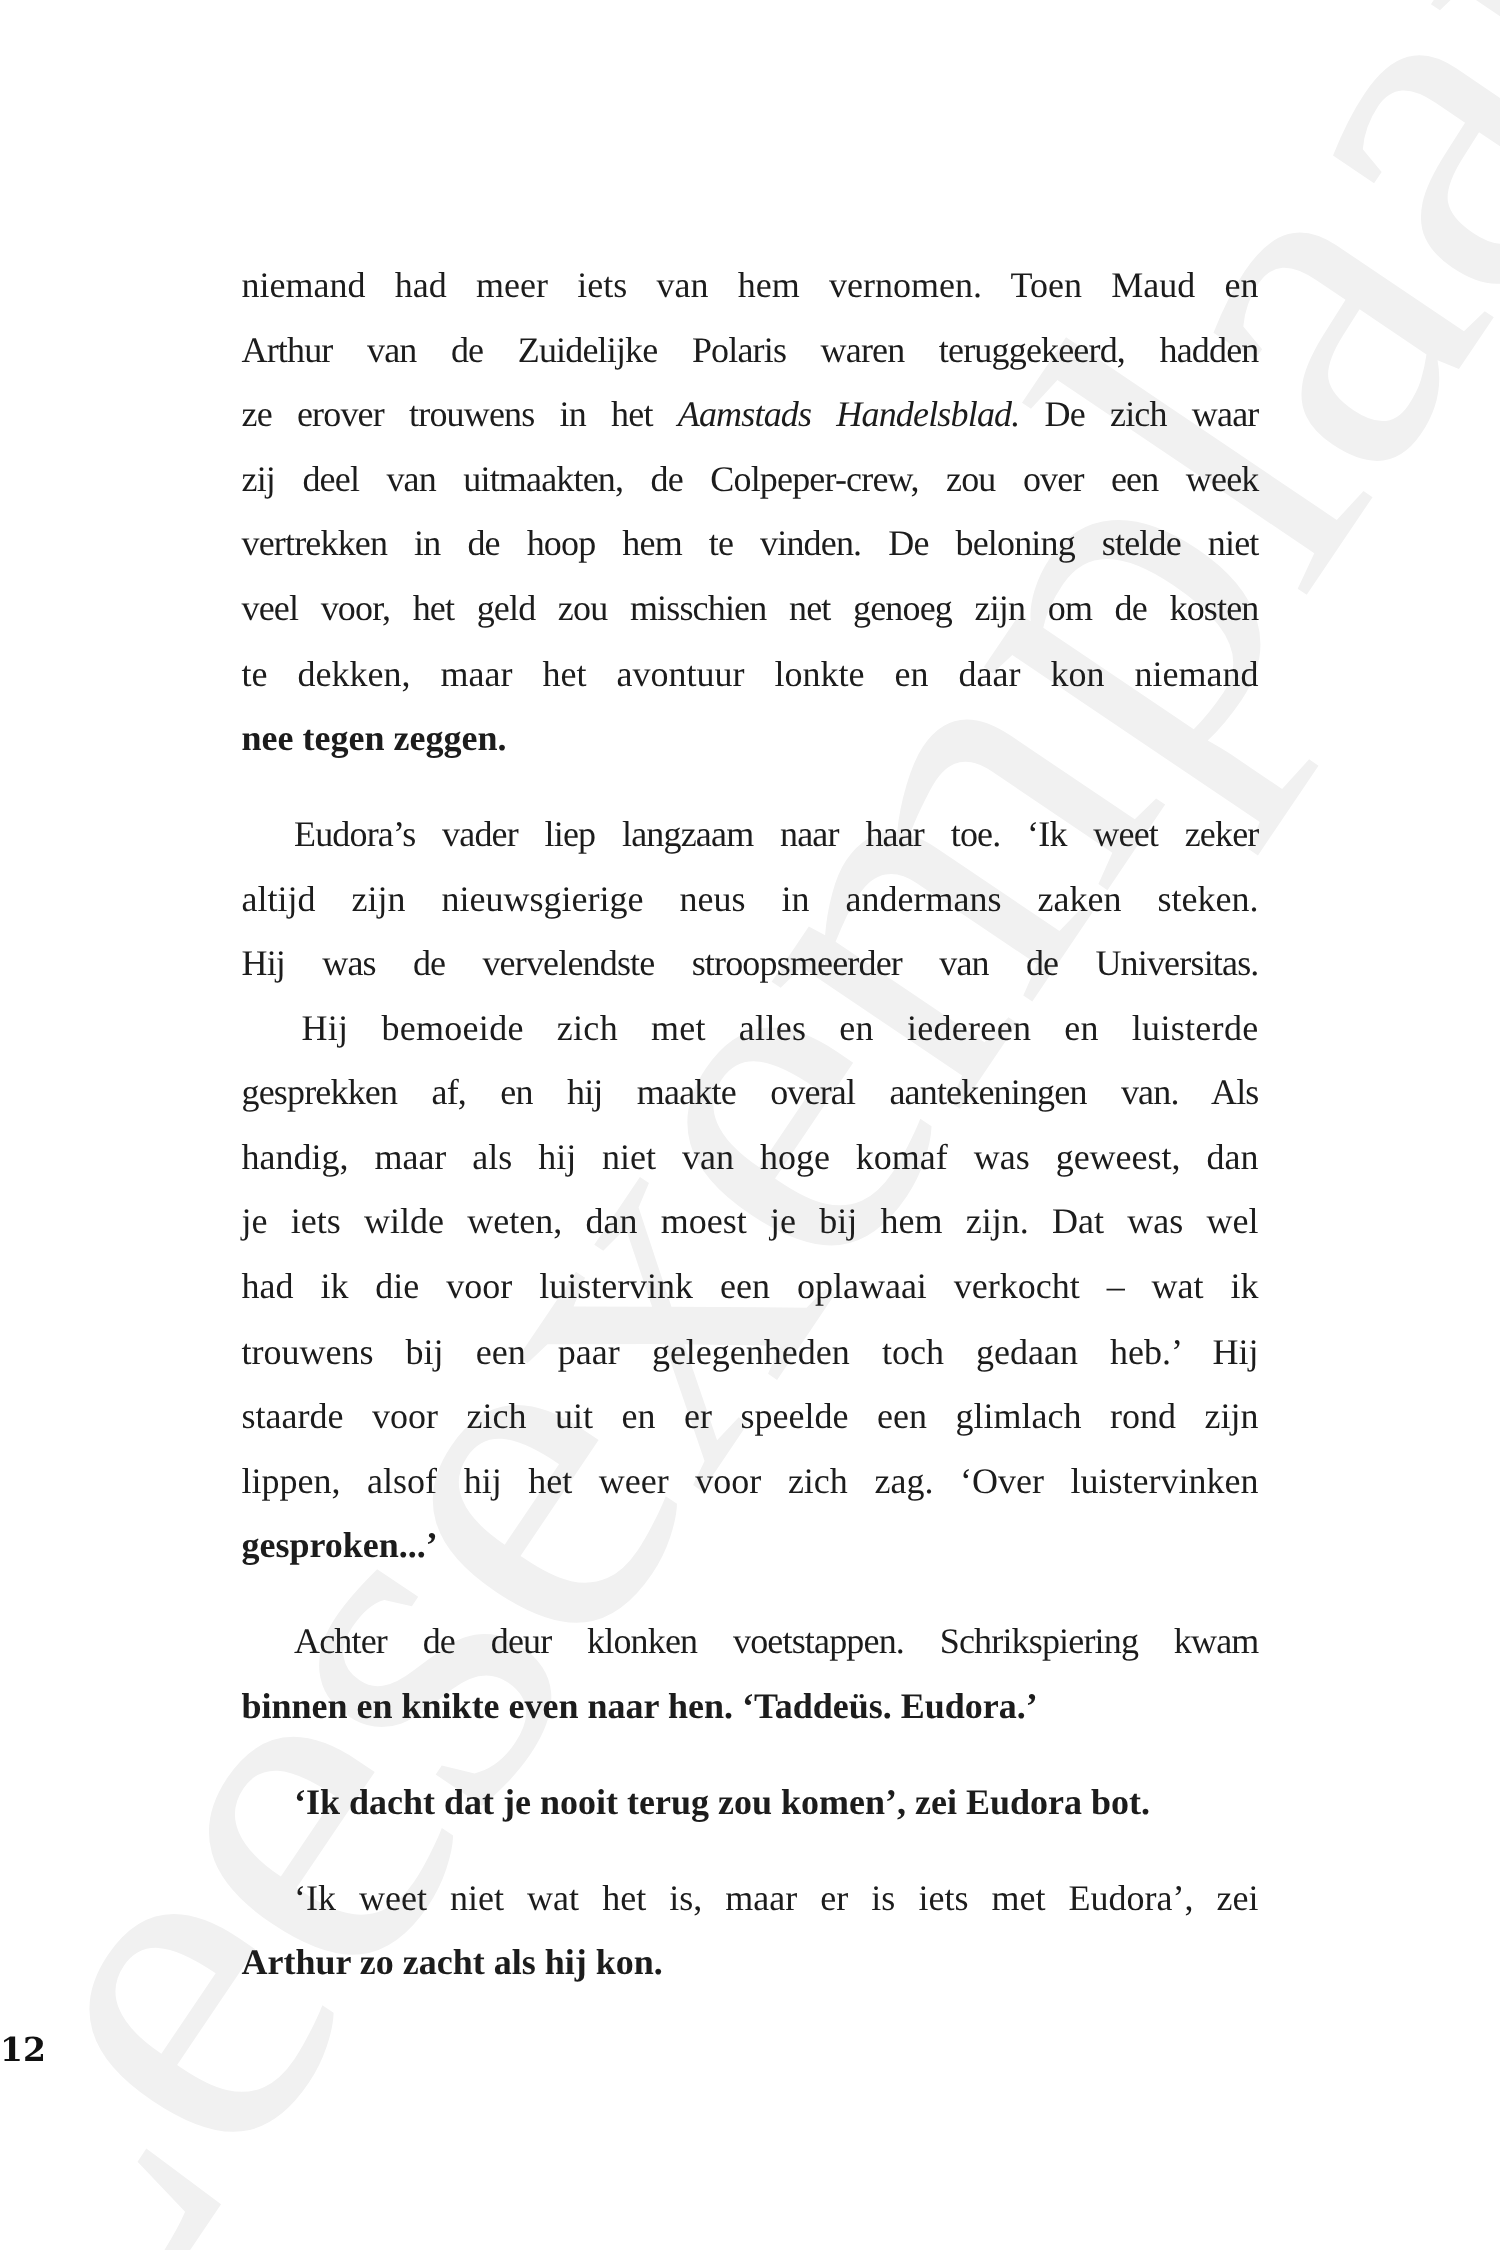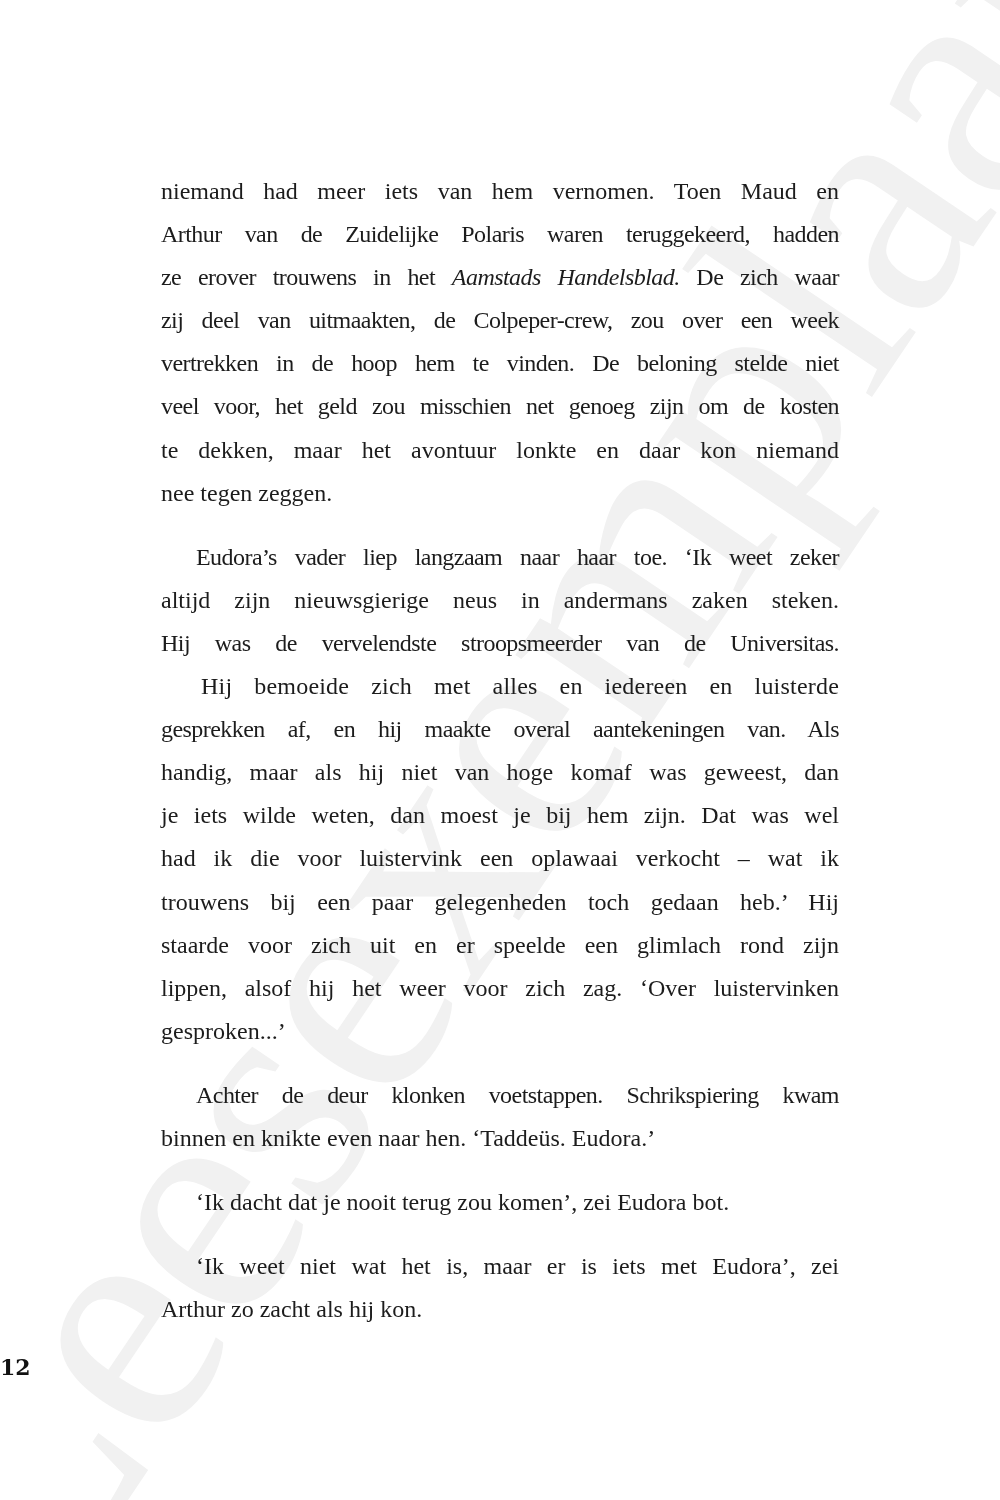--- a/index.html
+++ b/index.html
@@ -48,20 +48,21 @@
     .line {
       display: block;
       text-align: justify;
       text-align-last: justify;
       white-space: nowrap;
       height: 43.1px;
       overflow: visible;
     }
     .line.last {
       text-align-last: left;
+      font-weight: bold;
     }
     .line.indent {
       padding-left: 35px;
       margin-top: 21px;
     }
     .line.tight {
       letter-spacing: -0.55px;
       word-spacing: -1px;
     }
     .line.loose {

